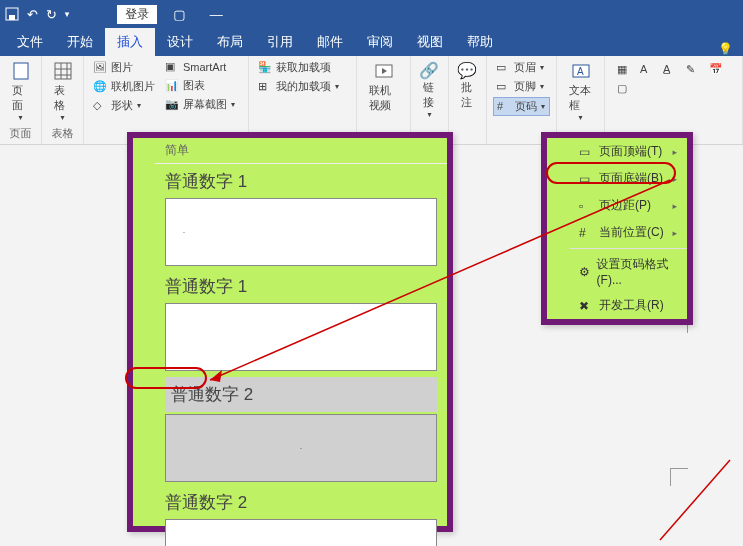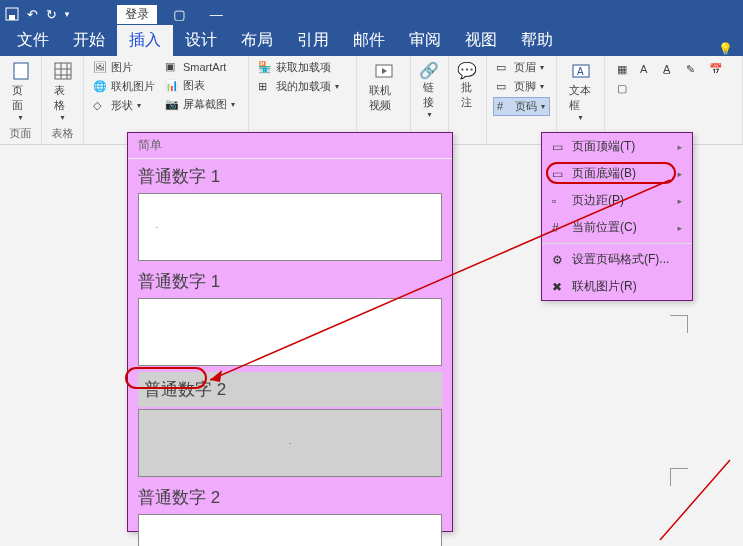--- a/index.html
+++ b/index.html
@@ -7,35 +7,35 @@
     
     .titlebar { background: #2b579a; height: 28px; display: flex; align-items: center; padding: 0 5px; }
     .qat { display: flex; gap: 8px; align-items: center; }
     .qat-item { color: white; font-size: 13px; cursor: pointer; }
     .title-text { flex: 1; text-align: center; color: white; font-size: 12px; }
     .title-right { display: flex; gap: 8px; align-items: center; }
     .login-btn { background: white; color: #333; padding: 1px 8px; font-size: 12px; border: none; cursor: pointer; margin-left: 48px; }
     .win-btn { color: white; font-size: 13px; padding: 0 8px; cursor: pointer; }
     
     .tabs { background: #2b579a; height: 28px; display: flex; align-items: flex-end; padding-left: 5px; }
-    .tab { color: white; font-size: 16px; padding: 5px 12px; cursor: pointer; }
+    .tab { color: white; font-size: 13px; padding: 5px 12px; cursor: pointer; }
     .tab.active { background: #f3f3f3; color: #1d4ed8; }
     .tell-me { margin-left: auto; color: #cfe0f7; font-size: 12px; display: flex; align-items: center; gap: 4px; padding-right: 10px; }
     
     .ribbon { background: #f3f3f3; height: 89px; border-bottom: 1px solid #d4d4d4; display: flex; }
     .ribbon-group { border-right: 1px solid #e0e0e0; padding: 3px 6px; display: flex; flex-direction: column; }
     .ribbon-group-label { font-size: 11px; color: #666; text-align: center; margin-top: auto; }
     .big-btn { display: flex; flex-direction: column; align-items: center; font-size: 11px; color: #444; padding: 2px 6px; cursor: pointer; }
     .big-btn .icon-box { width: 20px; height: 20px; margin-bottom: 2px; }
     .small-btns { display: flex; flex-direction: column; gap: 2px; }
     .small-btn { display: flex; align-items: center; gap: 4px; font-size: 11px; color: #444; cursor: pointer; padding: 1px 3px; }
     .small-btn .icon-sm { width: 14px; height: 14px; display: inline-block; }
     .small-btn.highlighted { background: #c5d8ef; border: 1px solid #8faadc; }
     
-    .dropdown-menu { position: absolute; background: #f0abfc; border: 1px solid #701a75; box-shadow: 2px 2px 6px rgba(0,0,0,0.2); z-index: 10; }
+    .dropdown-menu { position: absolute; background: #bef264; border: 6px solid #701a75; box-shadow: 2px 2px 6px rgba(0,0,0,0.2); z-index: 10; padding-left: 22px; }
     .menu1 { top: 132px; left: 127px; width: 326px; height: 400px; }
     .menu1-header { padding: 4px 10px; font-size: 12px; color: #666; border-bottom: 1px solid #eee; }
     .gallery-item { padding: 3px 10px; }
     .gallery-label { font-size: 17px; color: #444; padding: 3px 0; }
     .gallery-label.circled { display: inline-block; }
     .gallery-preview { border: 1px solid #888; background: white; height: 68px; margin-top: 2px; position: relative; }
     .gallery-item.selected .gallery-preview { background: #d0d0d0; }
     .gallery-item.selected .gallery-label-row { background: #d0d0d0; }
     .gallery-label-row { padding: 3px 6px; }
     .page-num-center { position: absolute; top: 50%; left: 50%; transform: translate(-50%,-50%); font-size: 9px; color: #666; }
@@ -294,21 +294,21 @@
     <span>当前位置(C)</span>
     <span class="submenu-arrow">▸</span>
   </div>
   <div class="menu2-sep"></div>
   <div class="menu2-item">
     <span class="menu-icon">⚙</span>
     <span>设置页码格式(F)...</span>
   </div>
   <div class="menu2-item">
     <span class="menu-icon">✖</span>
-    <span>联机图片(R)</span>
+    <span>开发工具(R)</span>
   </div>
 </div>
 
 <div class="corner-mark corner-tr"></div>
 <div style="position:absolute;bottom:60px;right:55px;width:18px;height:18px;border-left:1px solid #999;border-top:1px solid #999"></div>
 
 <div class="red-circle circle1"></div>
 <div class="red-circle circle2"></div>
 
 <svg class="red-arrow" style="top:170px;left:200px" width="540" height="380">

